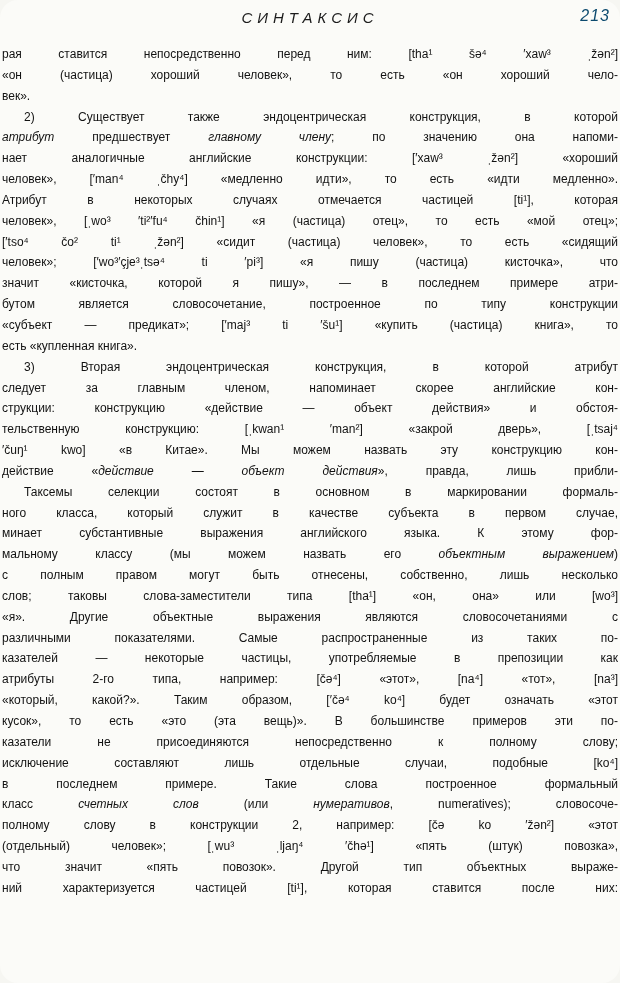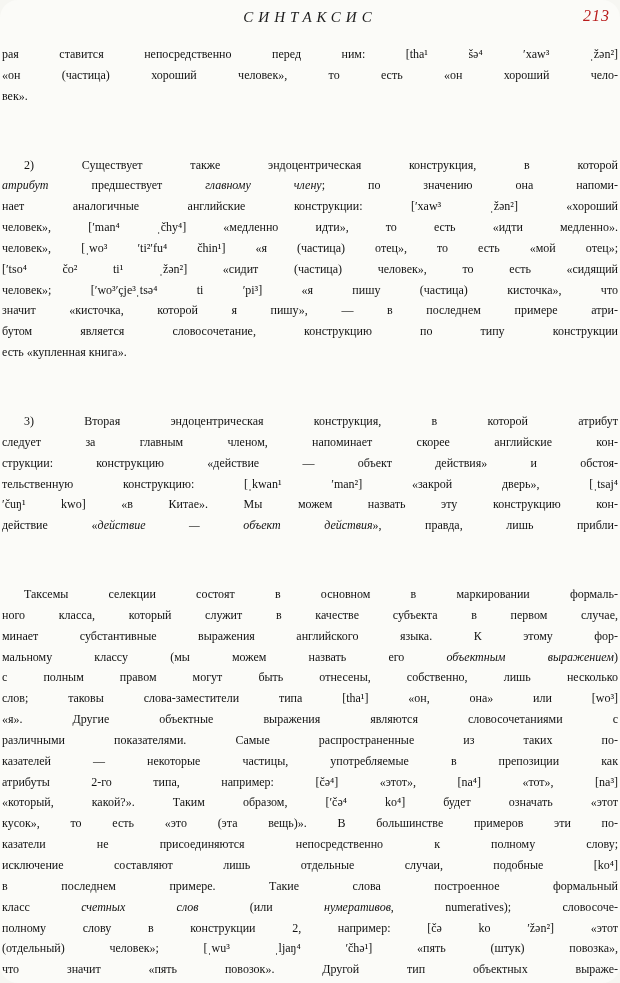--- a/index.html
+++ b/index.html
@@ -7,21 +7,21 @@
     padding: 0;
     background: #f6f6f2;
   }
   .page {
     position: relative;
     width: 620px;
     height: 983px;
     box-sizing: border-box;
     background: #fbfbf8;
     color: #121212;
-    font-family: Liberation Serif, serif;
+    font-family: Liberation Sans, sans-serif;
     padding: 9px 2px 5px 2px;
     overflow: hidden;
     border-radius: 18px;
   }
   .header {
     position: relative;
     height: 20px;
     font-style: italic;
   }
   .running-title {
@@ -32,40 +32,39 @@
     font-size: 15px;
     letter-spacing: 5px;
     color: #1c1c1c;
   }
   .page-number {
     position: absolute;
     right: 8px;
     top: -2px;
     font-size: 16px;
     letter-spacing: 1px;
-    color: #b91c1c;
+    color: #0c4a6e;
   }
   .body-text {
     margin-top: 15px;
     font-size: 12px;
   }
   .line {
     line-height: 20.85px;
     height: 20.85px;
     text-align: justify;
     text-align-last: justify;
     white-space: nowrap;
     overflow: visible;
   }
   .line.end {
     text-align-last: left;
   }
   .line.first {
     text-indent: 22px;
-    margin-top: 48px;
   }
   .it {
     font-style: italic;
   }
 </style>
 </head>
 <body>
 
 <div class="page">
   <div class="header">
@@ -76,25 +75,27 @@
       <div class="para">
         <div class="line"><span>рая ставится непосредственно перед ним: [tha¹ šə⁴ ′xaw³ ˌžən²]</span></div>
         <div class="line"><span>«он (частица) хороший человек», то есть «он хороший чело-</span></div>
         <div class="line end"><span>век».</span></div>
       </div>
       <div class="para">
         <div class="line first"><span>2) Существует также эндоцентрическая конструкция, в которой</span></div>
         <div class="line"><span class="it">атрибут</span><span> предшествует </span><span class="it">главному члену</span><span>; по значению она напоми-</span></div>
         <div class="line"><span>нает аналогичные английские конструкции: [′xaw³ ˌžən²] «хороший</span></div>
         <div class="line"><span>человек», [′man⁴ ˌčhy⁴] «медленно идти», то есть «идти медленно».</span></div>
+        <div class="line"><span>Атрибут в некоторых случаях отмечается частицей [ti¹], которая</span></div>
         <div class="line"><span>человек», [ˌwo³ ′ti²′fu⁴ čhin¹] «я (частица) отец», то есть «мой отец»;</span></div>
         <div class="line"><span>[′tso⁴ čo² ti¹ ˌžən²] «сидит (частица) человек», то есть «сидящий</span></div>
         <div class="line"><span>человек»; [′wo³′çje³ˌtsə⁴ ti ′pi³] «я пишу (частица) кисточка», что</span></div>
         <div class="line"><span>значит «кисточка, которой я пишу», — в последнем примере атри-</span></div>
-        <div class="line"><span>бутом является словосочетание, конструкцию по типу конструкции</span></div>
+        <div class="line"><span>бутом является словосочетание, построенное по типу конструкции</span></div>
+        <div class="line"><span>«субъект — предикат»; [′maj³ ti ′šu¹] «купить (частица) книга», то</span></div>
         <div class="line end"><span>есть «купленная книга».</span></div>
       </div>
       <div class="para">
         <div class="line first"><span>3) Вторая эндоцентрическая конструкция, в которой атрибут</span></div>
         <div class="line"><span>следует за главным членом, напоминает скорее английские кон-</span></div>
         <div class="line"><span>струкции: конструкцию «действие — объект действия» и обстоя-</span></div>
         <div class="line"><span>тельственную конструкцию: [ˌkwan¹ ′man²] «закрой дверь», [ˌtsaj⁴</span></div>
         <div class="line"><span>′čuŋ¹ kwo] «в Китае». Мы можем назвать эту конструкцию кон-</span></div>
         <div class="line"><span>действие «</span><span class="it">действие — объект действия</span><span>», правда, лишь прибли-</span></div>
       </div>

